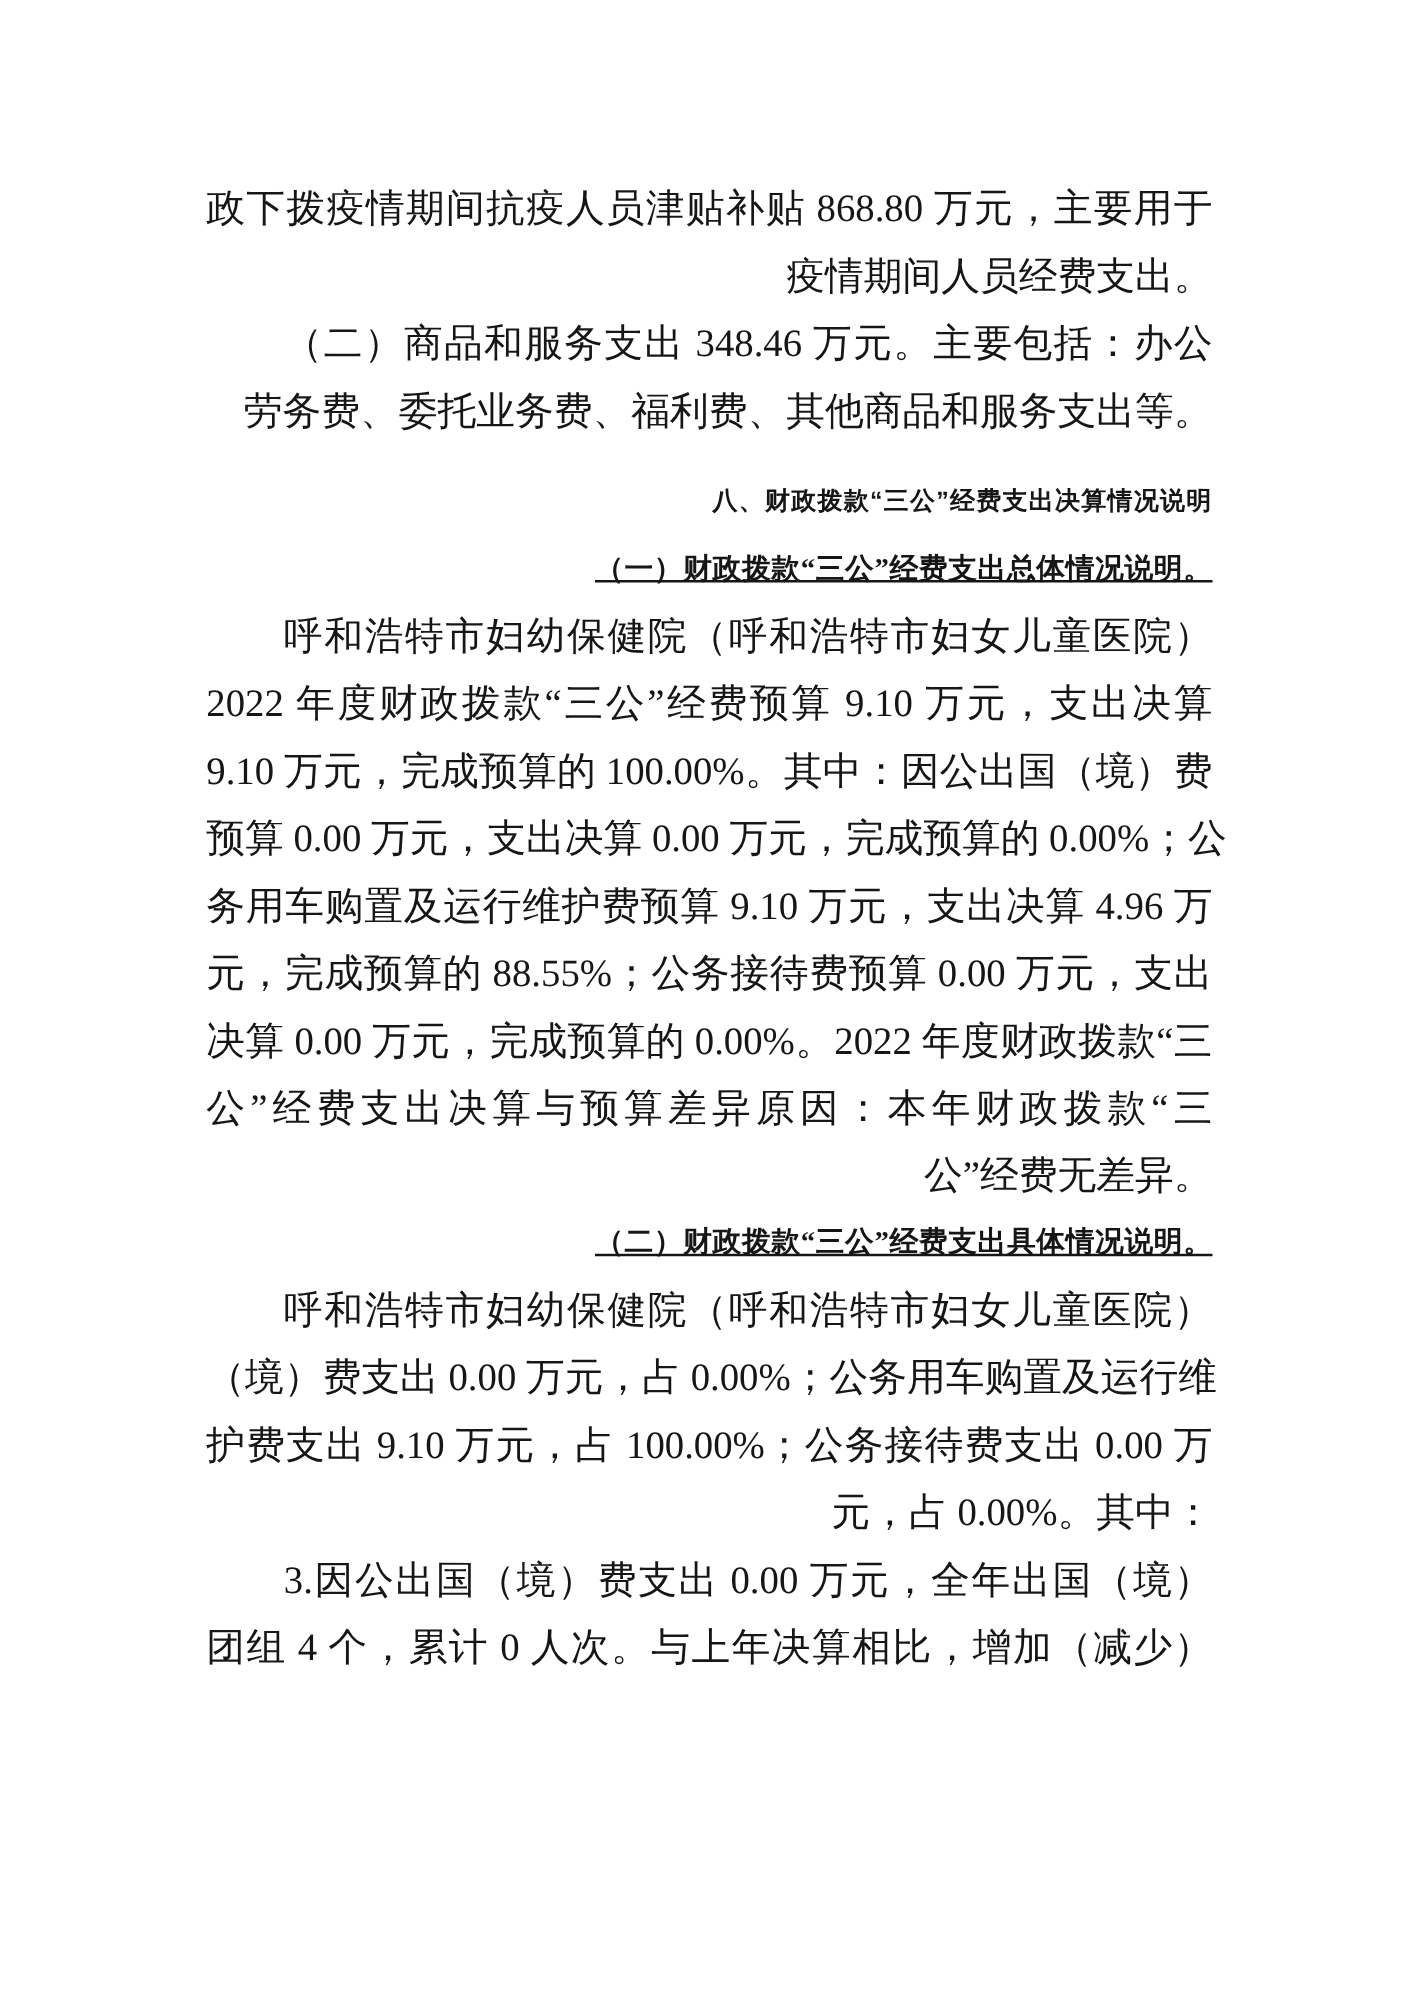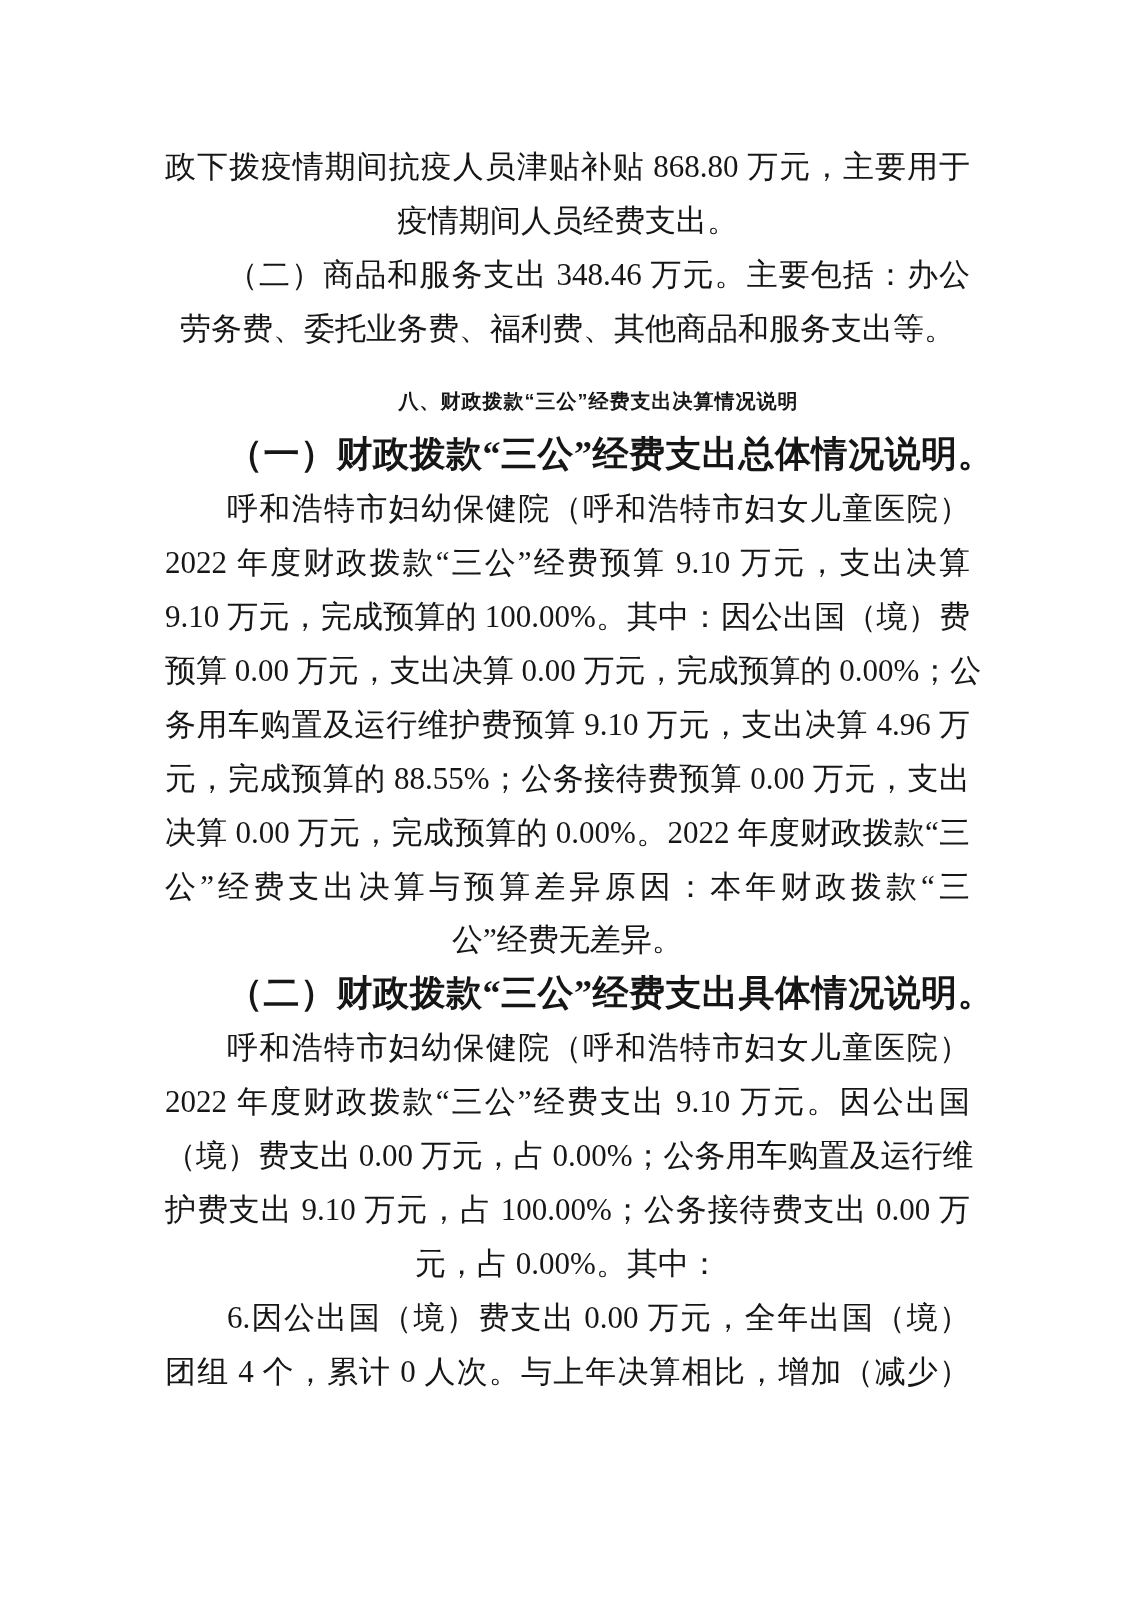--- a/index.html
+++ b/index.html
@@ -20,21 +20,21 @@
     position: absolute;
     left: 165px;
     top: 140px;
     width: 805px;
   }
   .line {
     font-size: 31px;
     line-height: 53.9px;
     height: 53.9px;
     white-space: nowrap;
-    text-align: center;
+    text-align: right;
   }
   
   .j {
     text-align: justify;
     text-align-last: justify;
     text-justify: inter-character;
   }
   
   .ind {
     padding-left: 62px;
@@ -48,22 +48,23 @@
   .hei {
     font-family: Liberation Sans, sans-serif;
     font-weight: 900;
     font-size: 20px;
     letter-spacing: 1px;
     margin-top: 19px;
   }
   
   .kai {
     font-weight: bold;
-    font-size: 36px;
+    font-size: 23px;
     letter-spacing: 0.5px;
+    text-decoration: underline;
   }
 </style>
 </head>
 <body>
 
 <div class="page">
   <div class="content">
 
     <div class="line j">政下拨疫情期间抗疫人员津贴补贴 868.80 万元，主要用于</div>
     <div class="line">疫情期间人员经费支出。</div>
@@ -80,22 +81,21 @@
     <div class="line j">预算 0.00 万元，支出决算 0.00 万元，完成预算的 0.00%；公</div>
     <div class="line j">务用车购置及运行维护费预算 9.10 万元，支出决算 4.96 万</div>
     <div class="line j">元，完成预算的 88.55%；公务接待费预算 0.00 万元，支出</div>
     <div class="line j">决算 0.00 万元，完成预算的 0.00%。2022 年度财政拨款“三</div>
     <div class="line j">公”经费支出决算与预算差异原因：本年财政拨款“三</div>
     <div class="line">公”经费无差异。</div>
 
     <div class="line kai ind">（二）财政拨款“三公”经费支出具体情况说明。</div>
 
     <div class="line j ind">呼和浩特市妇幼保健院（呼和浩特市妇女儿童医院）</div>
-    <div class="line j">2022 年度财政拨款“三公”经费支出 9.10 万元。因公出国</div>
     <div class="line j">（境）费支出 0.00 万元，占 0.00%；公务用车购置及运行维</div>
     <div class="line j">护费支出 9.10 万元，占 100.00%；公务接待费支出 0.00 万</div>
     <div class="line">元，占 0.00%。其中：</div>
 
-    <div class="line j ind">6.因公出国（境）费支出 0.00 万元，全年出国（境）</div>
+    <div class="line j ind">3.因公出国（境）费支出 0.00 万元，全年出国（境）</div>
     <div class="line j">团组 4 个，累计 0 人次。与上年决算相比，增加（减少）</div>
 
   </div>
 </div>
 
 </body></html>

